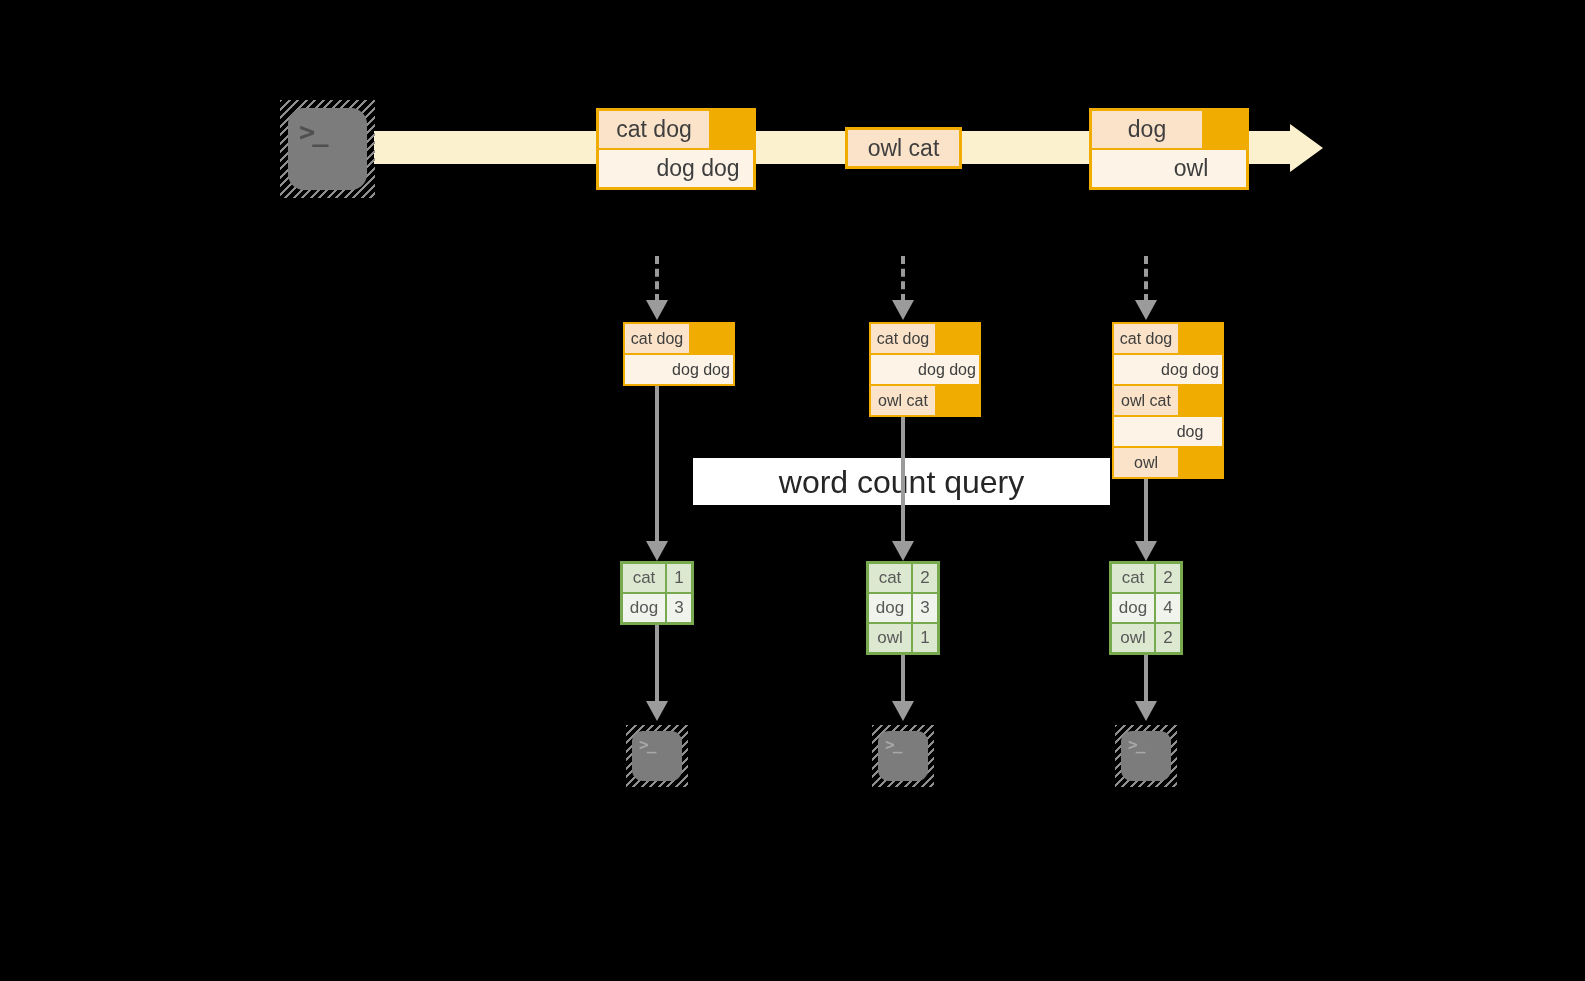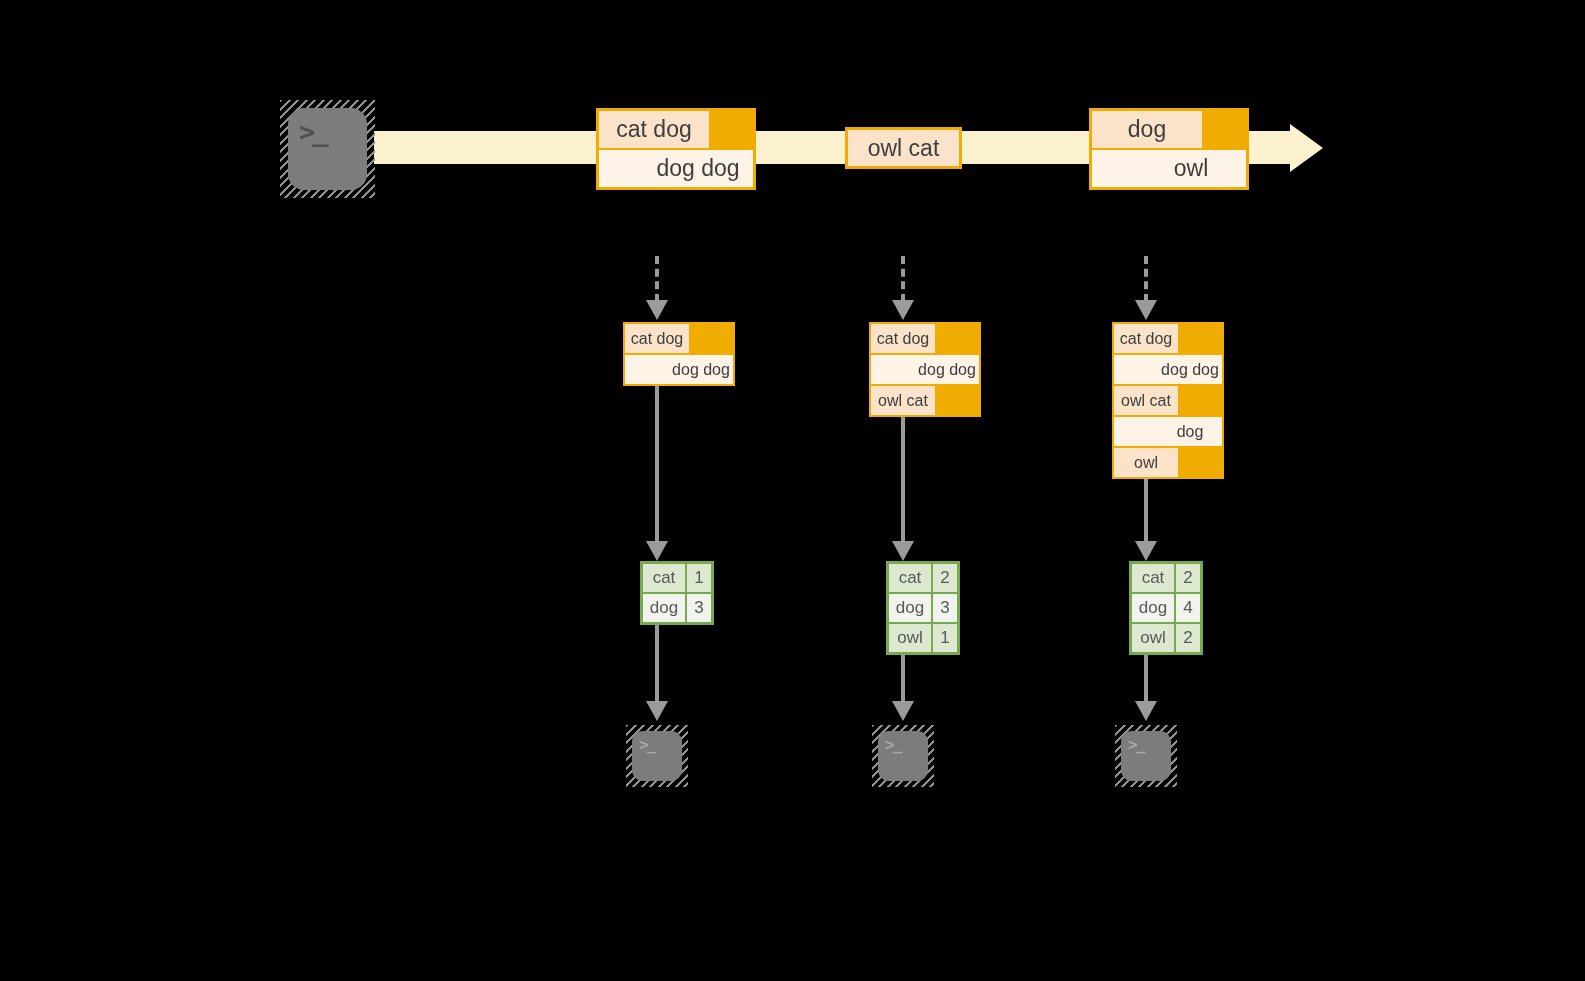--- a/index.html
+++ b/index.html
@@ -38,21 +38,21 @@
   .vline.dashed{width:0;background:none;border-left:4px dashed #9B9B9B;}
   .vhead{position:absolute;width:0;height:0;z-index:4;
     border-left:11px solid transparent;border-right:11px solid transparent;border-top:20px solid #9B9B9B;}
 
   
   .qlabel{position:absolute;left:693px;top:458px;width:417px;height:47px;background:#ffffff;
     color:#262626;font-size:32px;line-height:48px;text-align:center;z-index:3;}
 
   
   .gtable{position:absolute;background:#77A94F;border:3px solid #77A94F;display:grid;
-    grid-template-columns:42px 24px;gap:2px;z-index:5;margin-left:20px;}
+    grid-template-columns:42px 24px;gap:2px;z-index:5;}
   .gcell{height:28px;line-height:28px;text-align:center;font-size:17px;color:#585858;}
   .row-a{background:#DCE8D0;}
   .row-b{background:#F0F4EC;}
 </style>
 </head>
 <body>
 
 <div class="canvas">
 
   <div class="terminal term-src" style="left:280px;top:100px;width:95px;height:98px;">
@@ -93,20 +93,21 @@
     <div class="ocell">owl cat</div>
   </div>
   <div class="obox stack" style="left:1112px;top:322px;">
     <div class="ocell">cat dog</div>
     <div class="ocell cream">dog dog</div>
     <div class="ocell">owl cat</div>
     <div class="ocell cream">dog</div>
     <div class="ocell">owl</div>
   </div>
 
+  <div class="qlabel">word count query</div>
 
   <div class="vline" style="left:655px;top:386px;height:156px;"></div>
   <div class="vhead" style="left:646px;top:541px;"></div>
   <div class="vline" style="left:901px;top:417px;height:125px;"></div>
   <div class="vhead" style="left:892px;top:541px;"></div>
   <div class="vline" style="left:1144px;top:479px;height:63px;"></div>
   <div class="vhead" style="left:1135px;top:541px;"></div>
 
   <div class="gtable" style="left:620px;top:561px;">
     <div class="gcell row-a">cat</div>

